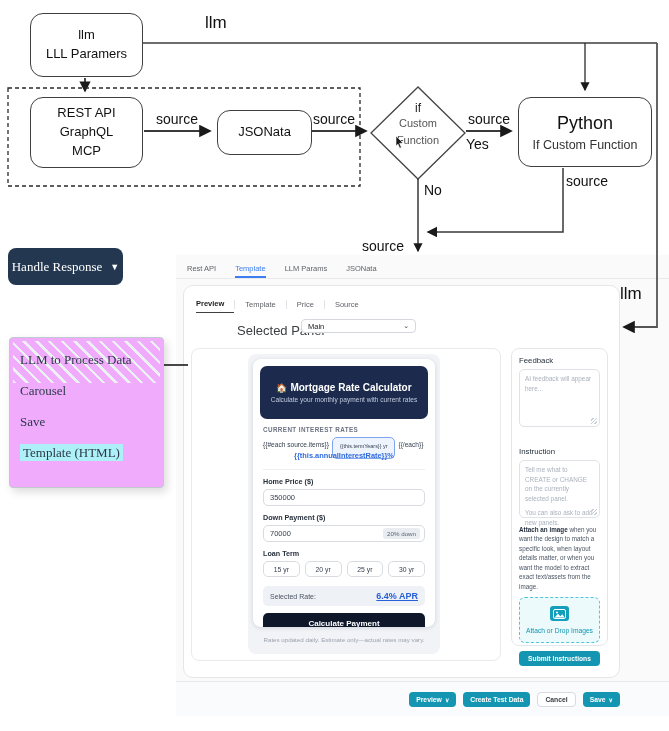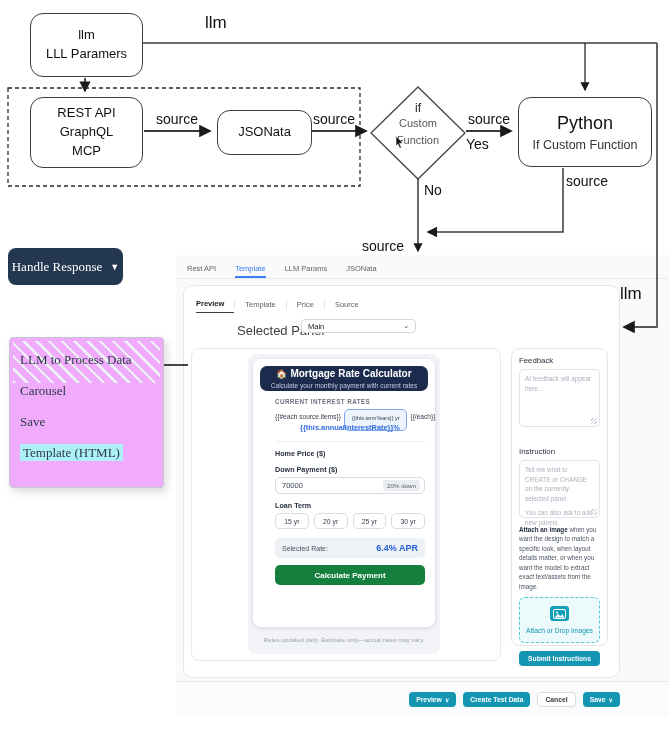--- a/index.html
+++ b/index.html
@@ -56,48 +56,48 @@
                   display:flex; align-items:center; justify-content:space-between;
                   padding:0 6px; font-size:7.5px; color:#202124; }
   .panel-select .chev { font-size:7px; color:#3c4043; }
 
   .preview-area { position:absolute; left:7px; top:62px; width:310px; height:313px;
                   background:#fff; border:1px solid #e8eaec; border-radius:8px; }
   .stage { position:absolute; left:56px; top:5px; width:192px; height:300px;
            background:#f1f3f6; border-radius:8px; }
   .calc-card { margin:5px; height:268px; background:#fff; border-radius:8px;
                box-shadow:0 1px 4px rgba(20,30,60,.14); overflow:hidden; }
-  .calc-header { margin:7px; background:#1c2b4d; border-radius:7px; padding:2px 4px;
+  .calc-header { margin:7px; background:#1c2b4d; border-radius:7px; padding:16px 4px;
                  text-align:center; }
   .calc-title { color:#fff; font-weight:bold; font-size:10px; }
   .calc-title .emoji { font-size:9px; }
   .calc-sub { color:#c0cadf; font-size:6.6px; margin-top:3px; }
-  .calc-body { padding:0 10px 9px 22px; }
+  .calc-body { padding:0 10px 9px 10px; }
   .sec-label { font-size:6.3px; font-weight:bold; letter-spacing:.4px; color:#6b7280; margin-top:7px; }
   .hb-row { display:flex; align-items:flex-start; margin-top:4px; font-size:6.6px; color:#374151; }
   .hb-box { border:1px solid #7da6ee; border-radius:5px; background:#eef4fe;
             padding:4px 7px 9px 7px; margin:0 3px; }
   .hb-term { font-size:5.4px; color:#374151; white-space:nowrap; }
   .hb-rate { text-align:center; color:#2f6bdf; font-weight:bold; font-size:7.4px; margin-top:-8px;
              position:relative; z-index:2; }
   .hb-side { padding-top:4px; white-space:nowrap; }
   .calc-div { border-top:1px solid #edf0f3; margin-top:9px; }
   .fld-label { font-size:7.2px; font-weight:bold; color:#27303c; margin:7px 0 3px 0; }
   .fld-input { height:17px; border:1px solid #d8dce1; border-radius:5px; background:#fff;
                display:flex; align-items:center; padding:0 4px 0 6px; font-size:7.5px; color:#374151; }
   .fld-input .spacer { flex:1; }
   .badge { background:#e9edf2; border-radius:3px; font-size:6.2px; color:#5b6470; padding:2px 4px; }
   .terms { display:flex; gap:5px; margin-top:3px; }
   .term-btn { flex:1; height:16px; border:1px solid #d8dce1; border-radius:5px; background:#fff;
               display:flex; align-items:center; justify-content:center; font-size:6.8px; color:#374151; }
   .rate-row { margin-top:9px; background:#eef1f5; border-radius:5px; padding:5px 7px;
               display:flex; align-items:center; justify-content:space-between; }
   .rate-label { font-size:7px; color:#4b5563; }
-  .rate-value { font-size:9px; font-weight:bold; color:#2761d8; }
-  .calc-btn { margin-top:7px; height:20px; background:#15803d; border-radius:5px; color:#fff;
+  .rate-value { font-size:9px; font-weight:bold; color:#2761d8;text-decoration:underline; }
+  .calc-btn { margin-top:7px; height:20px; background:#0f172a; border-radius:5px; color:#fff;
               font-weight:bold; font-size:8px; display:flex; align-items:center; justify-content:center; }
   .footnote { text-align:center; font-size:6.2px; color:#9ca3af; margin-top:9px; }
 
   .side-panel { position:absolute; left:327px; top:62px; width:97px; height:298px;
                 background:#fff; border:1px solid #e4e7ea; border-radius:8px; padding:7px; }
   .side-h { font-size:7.8px; font-weight:normal; color:#1f2937; }
   .side-ta { position:relative; margin-top:4px; border:1px solid #dfe3e8; border-radius:5px;
              background:#fff; padding:4px 5px; font-size:6.4px; color:#aab1bd; line-height:1.5; }
   .ta-fb { height:58px; }
   .ta-in { height:58px; }
@@ -239,20 +239,23 @@
               <div class="hb-row">
                 <span class="hb-side">{{#each source.items}}</span>
                 <span class="hb-box">
                   <span class="hb-term">{{this.termYears}} yr</span>
                 </span>
                 <span class="hb-side">{{/each}}</span>
               </div>
               <div class="hb-rate">{{this.annualInterestRate}}%</div>
               <div class="calc-div"></div>
               <div class="fld-label">Home Price ($)</div>
+              <div class="fld-input">
+                <span>350000</span>
+              </div>
               <div class="fld-label">Down Payment ($)</div>
               <div class="fld-input">
                 <span>70000</span>
                 <span class="spacer"></span>
                 <span class="badge">20% down</span>
               </div>
               <div class="fld-label">Loan Term</div>
               <div class="terms">
                 <div class="term-btn">15 yr</div>
                 <div class="term-btn">20 yr</div>

